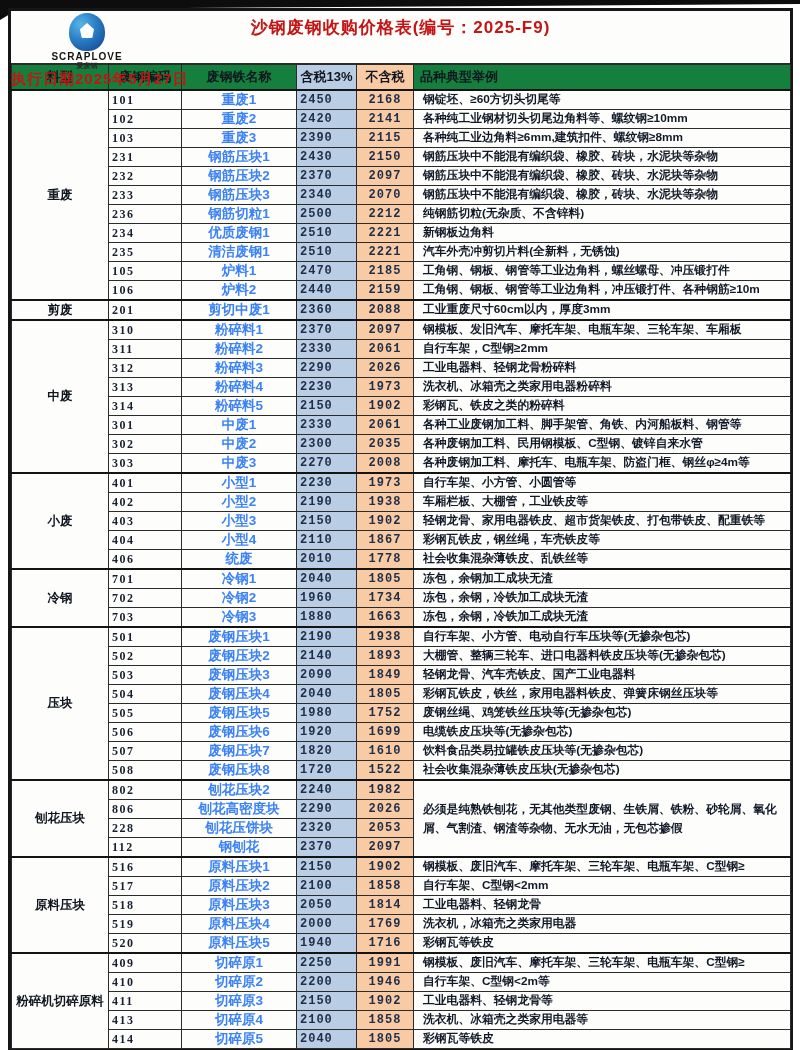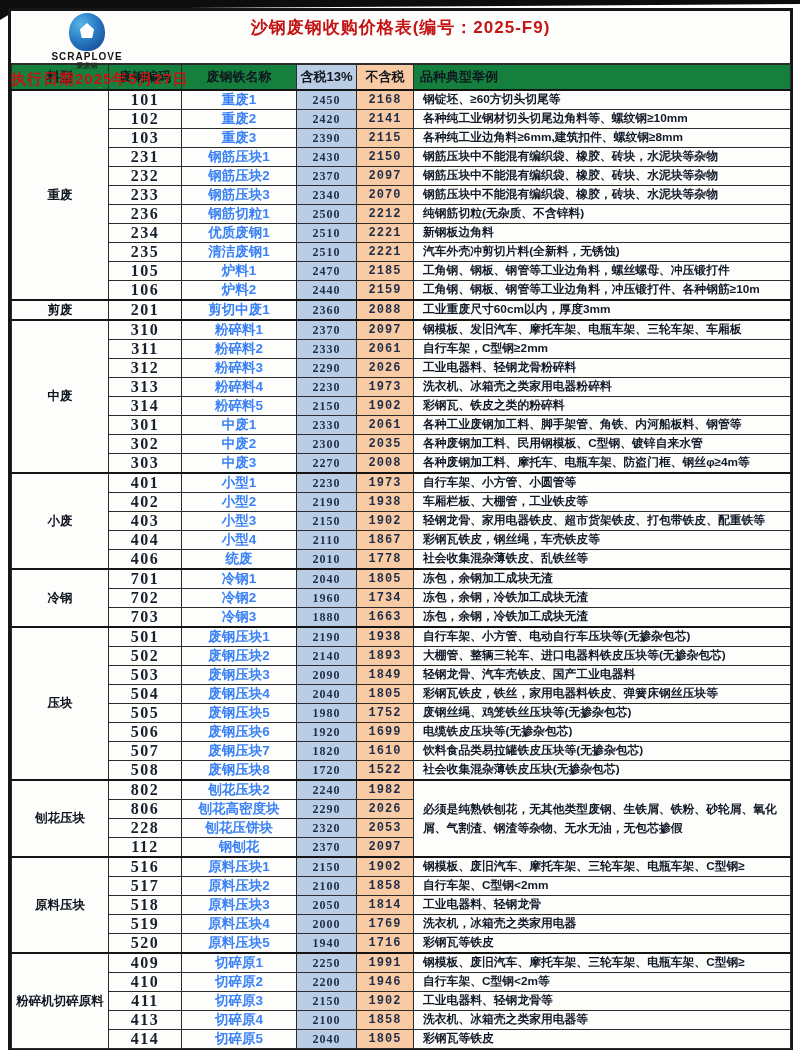--- a/index.html
+++ b/index.html
@@ -40,25 +40,25 @@
   col.c-mat{width:97px}col.c-code{width:73px}col.c-name{width:115px}
   col.c-incl{width:60px}col.c-excl{width:57px}col.c-ex{width:377px}
   th,td{border:1px solid #2b2b2b;overflow:hidden;white-space:nowrap;padding:0 3px;}
   th{height:24px;font-size:13px;font-weight:bold;color:#10161f;background:#15803d;}
   th.h-incl{background:var(--blue);}
   th.h-excl{background:var(--orange);}
   th.h-ex{text-align:left;padding-left:6px;}
   td{height:18px;}
   tr.gstart td{border-top:2px solid #141414;}
   td.material-cell{text-align:center;font-weight:bold;font-size:12.5px;color:#10161f;}
-  td.code-cell{text-align:center;font-weight:bold;font-size:16px;letter-spacing:1.5px;
+  td.code-cell{font-weight:bold;font-size:12px;letter-spacing:1.5px;
     font-family:"Liberation Serif",serif;margin-top:8px;}
   td.name-cell{text-align:center;font-weight:bold;font-size:13.5px;color:#3b82f6;}
-  td.taxincl-cell{background:var(--blue);text-align:center;font-weight:bold;font-size:12px;
-    color:#1f2d48;font-family:Liberation Serif, serif;letter-spacing:1px;}
+  td.taxincl-cell{background:var(--blue);text-align:left;font-weight:bold;font-size:12px;
+    color:#1f2d48;font-family:Liberation Mono, monospace;letter-spacing:1px;}
   td.taxexcl-cell{background:var(--orange);text-align:center;font-weight:bold;font-size:12px;
     color:#1f2d48;font-family:Liberation Mono, monospace;letter-spacing:1px;}
   td.example-cell{font-weight:bold;font-size:11.8px;padding-left:9px;color:#121a28;}
   td.example-cell.merged{white-space:normal;line-height:1.55;}
 </style>
 </head>
 <body>
 
 <div class="scan-edge"></div>
 

